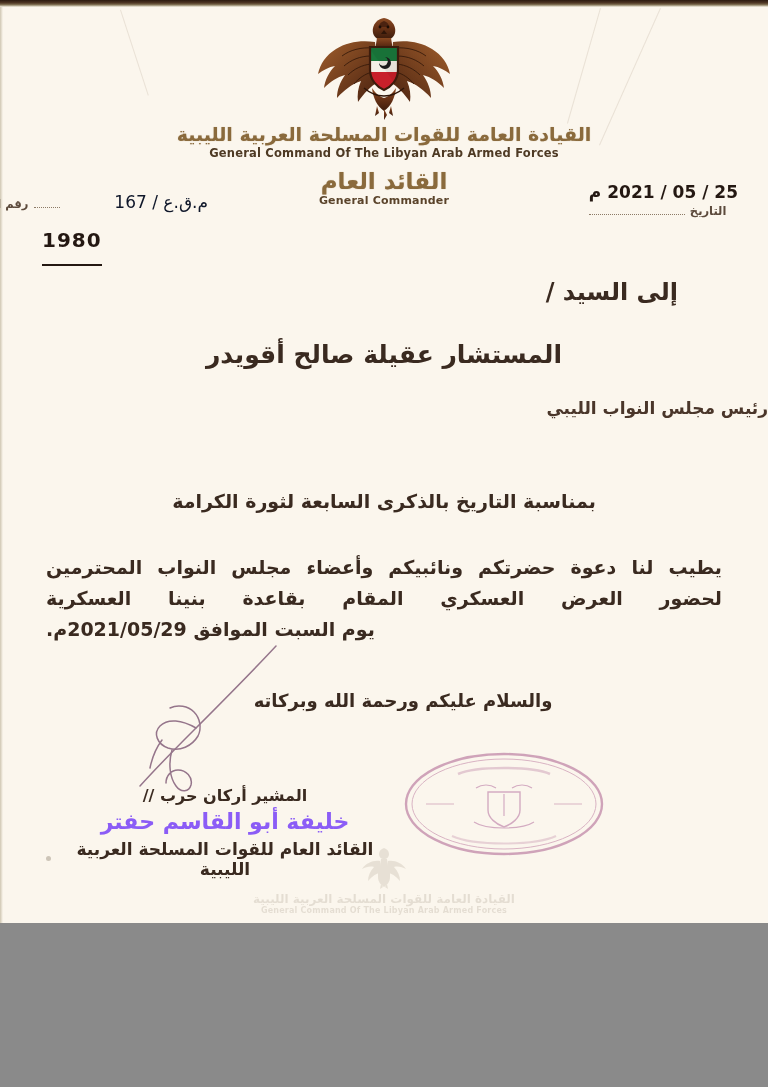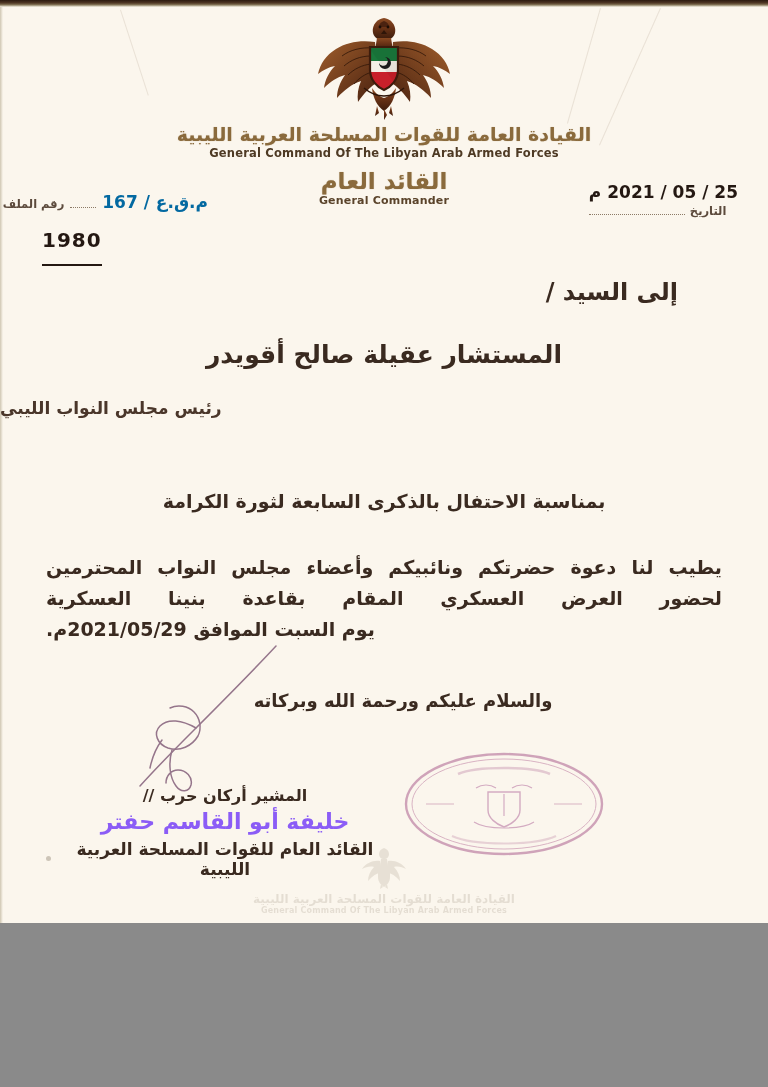--- a/index.html
+++ b/index.html
@@ -122,22 +122,23 @@
     color: #5c4a3c;
     white-space: nowrap;
   }
   .dotline {
     flex: 0 0 26px;
     border-bottom: 1px dotted #8c7a66;
     height: 8px;
   }
   .hand {
     font-family: "DejaVu Sans", "Liberation Sans", sans-serif;
-    font-weight: 700;
-    color: #0369a1;
+    font-weight: 400;
+    color: #0f172a;
+    margin-left: 48px;
   }
   .file-no {
     font-size: 17px;
     letter-spacing: 0.5px;
     white-space: nowrap;
     direction: rtl;
   }
   .file-sub {
     position: absolute;
     top: 228px;
@@ -198,21 +199,21 @@
     text-align: center;
     font-size: 25px;
     font-weight: 700;
     color: #3a2a20;
     z-index: 12;
   }
   .addressee-title {
     position: absolute;
     top: 398px;
     left: 0; right: 0;
-    text-align: left;
+    text-align: right;
     font-size: 17px;
     font-weight: 700;
     color: #4a362a;
     z-index: 12;
   }
   .subject {
     position: absolute;
     top: 490px;
     left: 0; right: 0;
     text-align: center;
@@ -435,21 +436,21 @@
       <span class="date-dots"></span>
     </div>
   </div>
 
   <div class="addressee-line">إلى السيد /</div>
 
   <div class="addressee-name">المستشار عقيلة صالح أقويدر</div>
 
   <div class="addressee-title">رئيس مجلس النواب الليبي</div>
 
-  <div class="subject">بمناسبة الاحتفال بالذكرى السابعة لثورة الكرامة</div>
+  <div class="subject">بمناسبة التاريخ بالذكرى السابعة لثورة الكرامة</div>
 
   <div class="body-block">
     <div class="body-line">يطيب لنا دعوة حضرتكم ونائبيكم وأعضاء مجلس النواب المحترمين</div>
     <div class="body-line">لحضور العرض العسكري المقام بقاعدة بنينا العسكرية</div>
     <div class="body-line last">يوم السبت الموافق 2021/05/29م.</div>
   </div>
 
   <div class="closing">والسلام عليكم ورحمة الله وبركاته</div>
 
   <div class="signature-ink">

